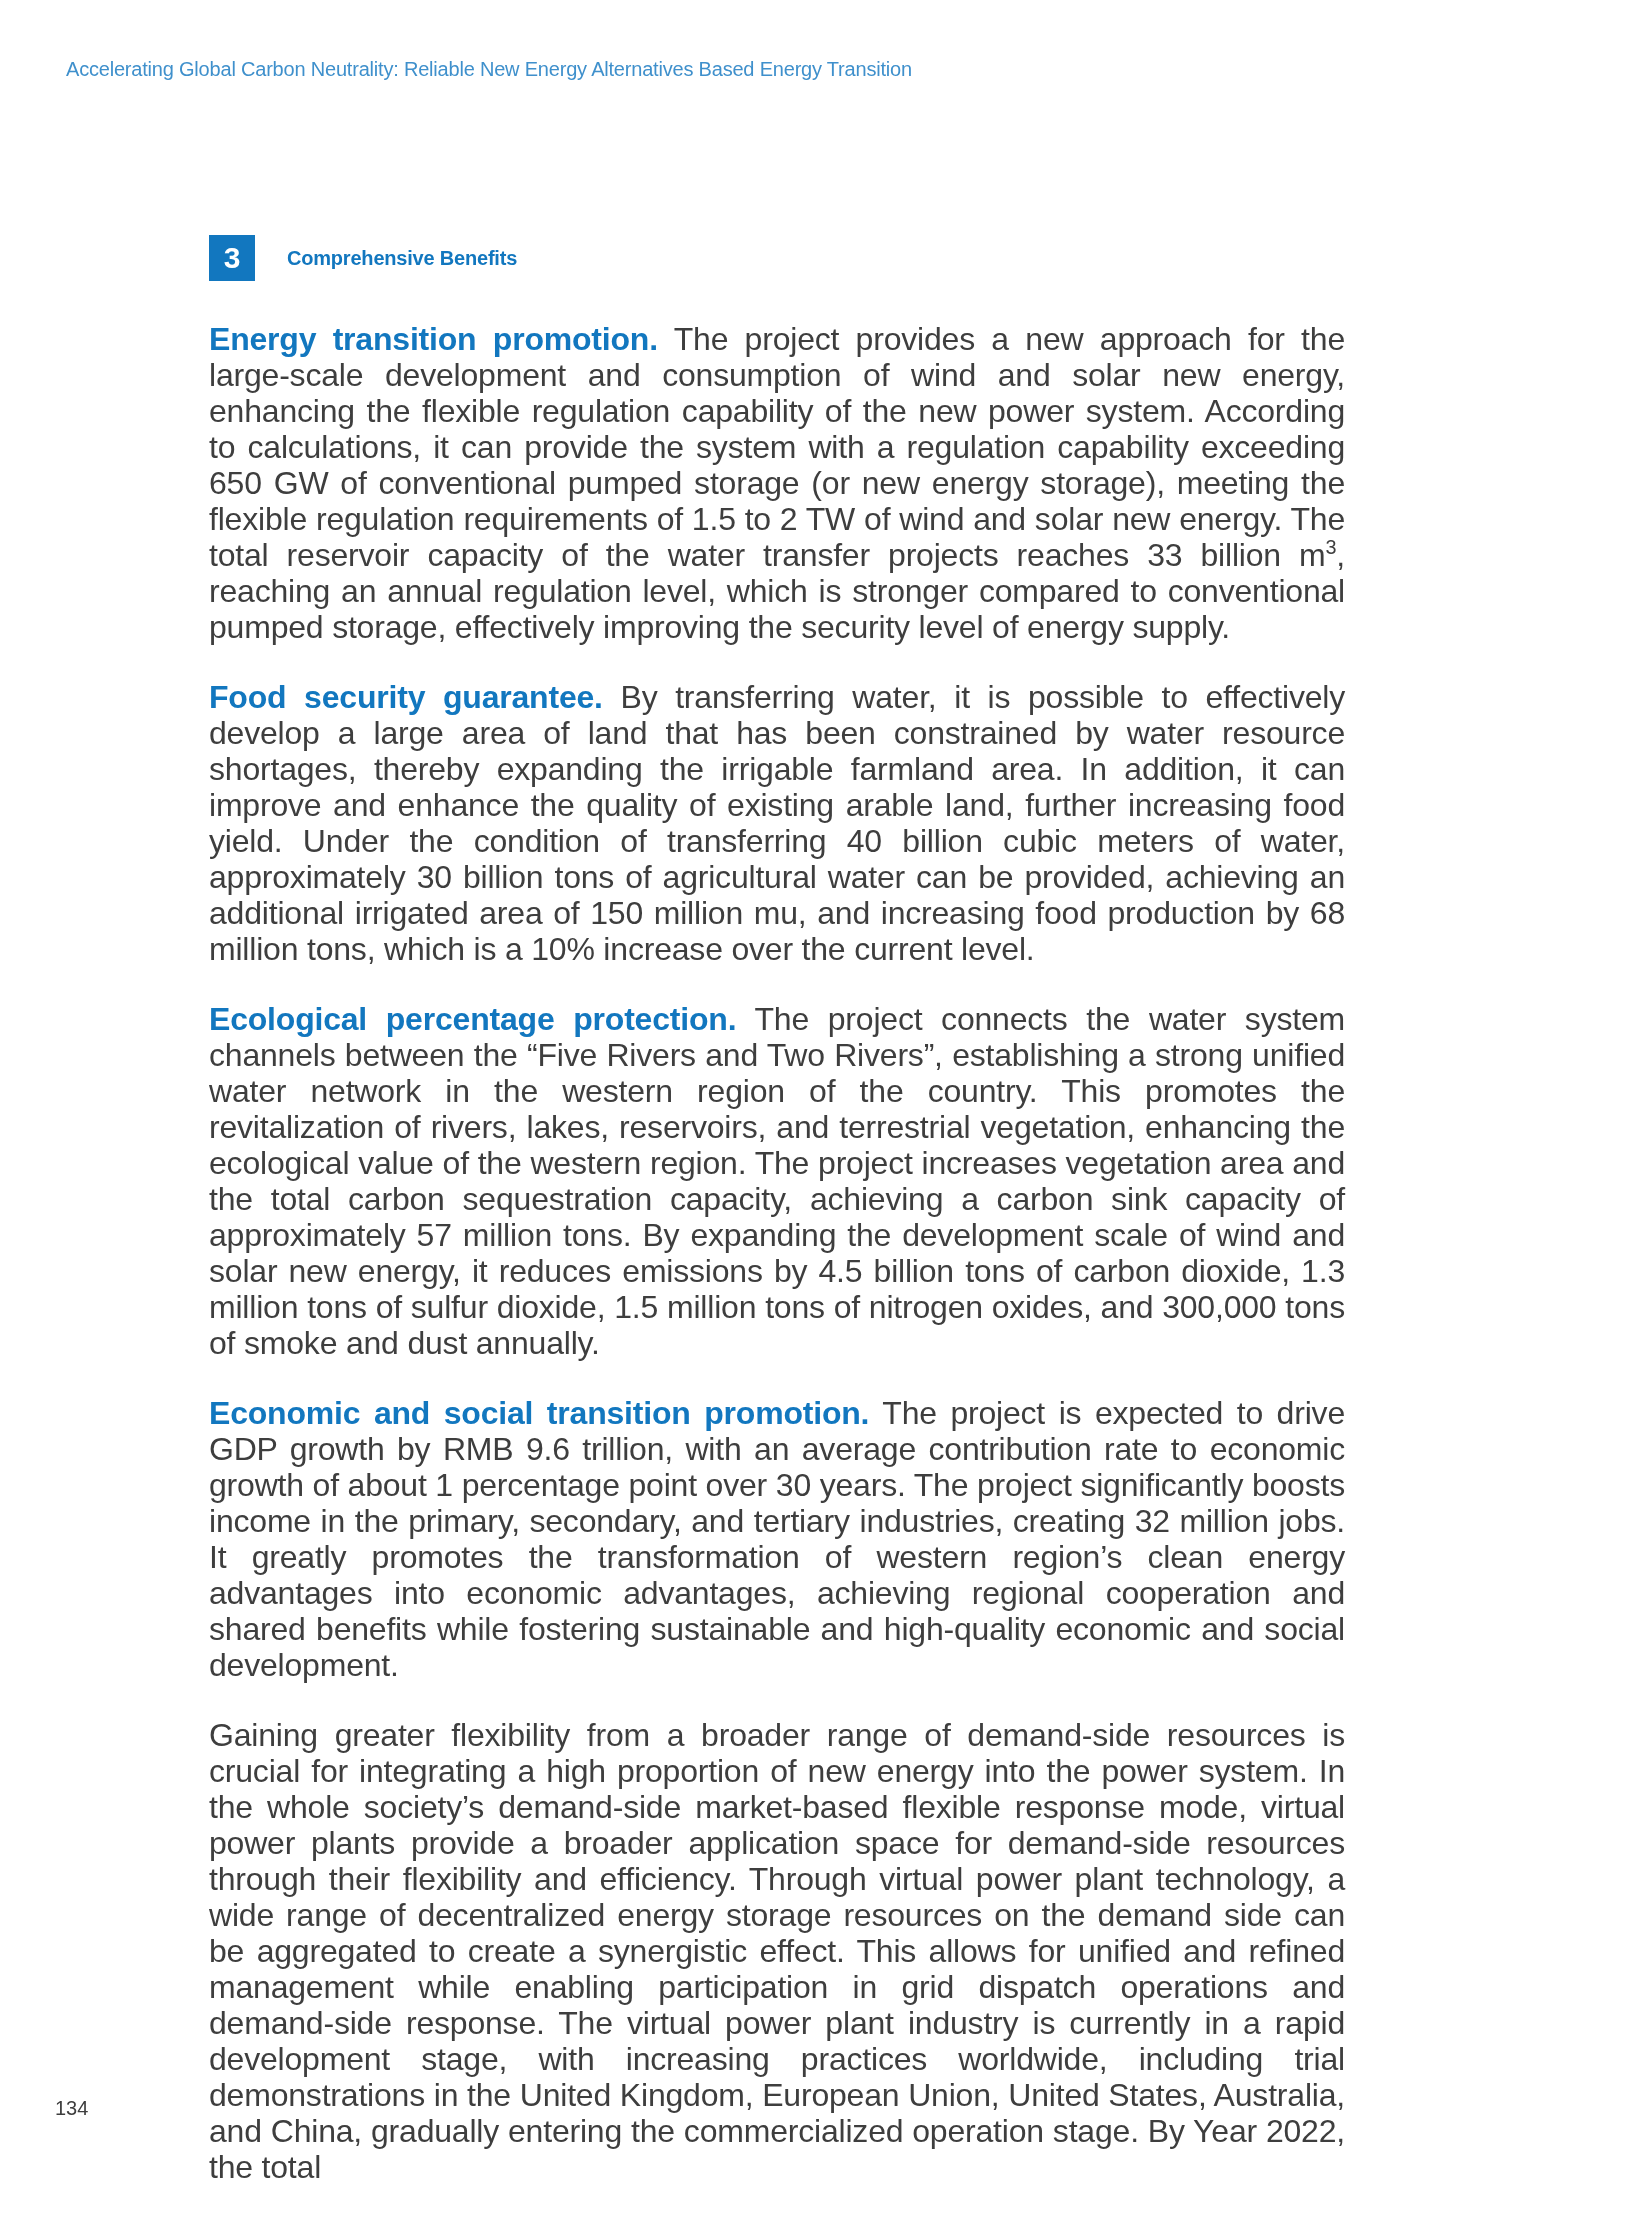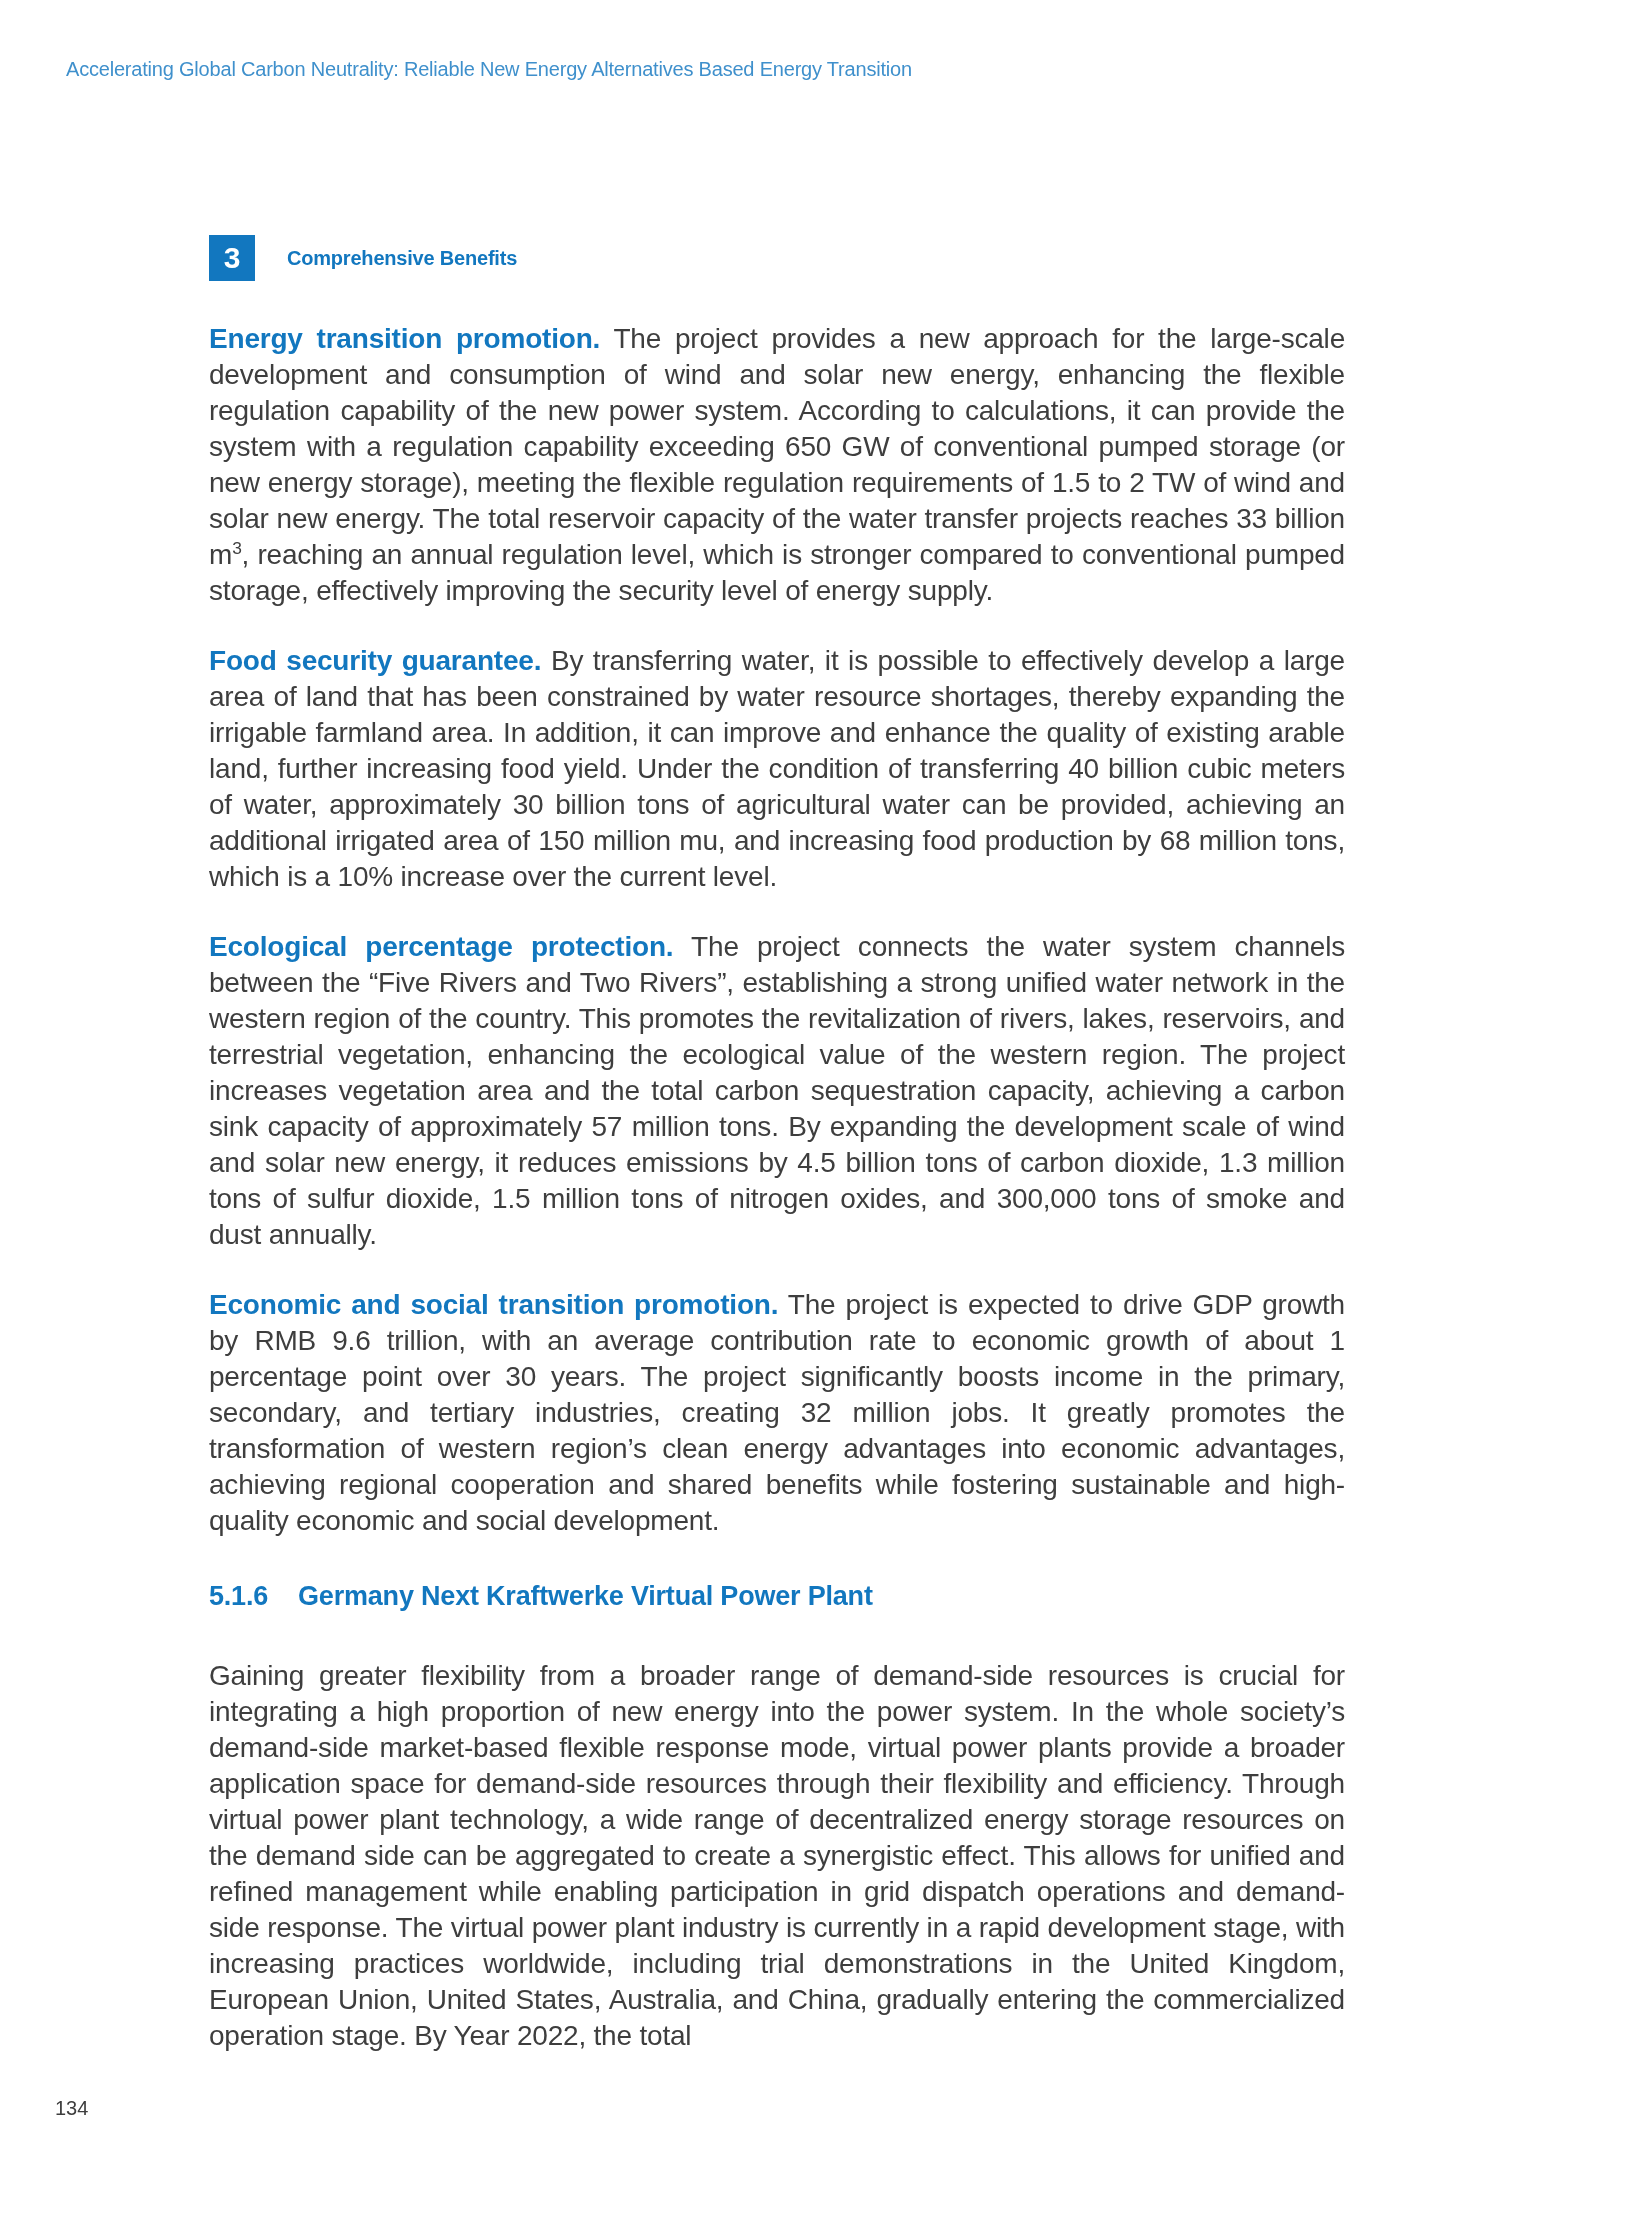--- a/index.html
+++ b/index.html
@@ -44,21 +44,21 @@
     flex:0 0 auto;
   }
   .section-title{
     color:var(--accent-blue);
     font-size:20px;font-weight:bold;
     margin-left:32px;
     letter-spacing:-0.2px;
   }
   .para{
     margin:0 0 34px 0;
-    font-size:28px;
+    font-size:32px;
     line-height:36px;
     text-align:justify;
     letter-spacing:-0.2px;
     color:var(--body-text);
   }
   .para.first{margin-top:40px;}
   .lead{
     color:var(--accent-blue);
     font-weight:bold;
   }
@@ -107,23 +107,20 @@
   <p class="para">
     <span class="lead">Ecological percentage protection.</span>
     <span>The project connects the water system channels between the “Five Rivers and Two Rivers”, establishing a strong unified water network in the western region of the country. This promotes the revitalization of rivers, lakes, reservoirs, and terrestrial vegetation, enhancing the ecological value of the western region. The project increases vegetation area and the total carbon sequestration capacity, achieving a carbon sink capacity of approximately 57 million tons. By expanding the development scale of wind and solar new energy, it reduces emissions by 4.5 billion tons of carbon dioxide, 1.3 million tons of sulfur dioxide, 1.5 million tons of nitrogen oxides, and 300,000 tons of smoke and dust annually.</span>
   </p>
 
   <p class="para">
     <span class="lead">Economic and social transition promotion.</span>
     <span>The project is expected to drive GDP growth by RMB 9.6 trillion, with an average contribution rate to economic growth of about 1 percentage point over 30 years. The project significantly boosts income in the primary, secondary, and tertiary industries, creating 32 million jobs. It greatly promotes the transformation of western region’s clean energy advantages into economic advantages, achieving regional cooperation and shared benefits while fostering sustainable and high-quality economic and social development.</span>
   </p>
 
-  <h2 class="subsection-heading">
-    <span class="subsection-num">5.1.6</span><span>Germany Next Kraftwerke Virtual Power Plant</span>
-  </h2>
 
   <p class="para">
     <span>Gaining greater flexibility from a broader range of demand-side resources is crucial for integrating a high proportion of new energy into the power system. In the whole society’s demand-side market-based flexible response mode, virtual power plants provide a broader application space for demand-side resources through their flexibility and efficiency. Through virtual power plant technology, a wide range of decentralized energy storage resources on the demand side can be aggregated to create a synergistic effect. This allows for unified and refined management while enabling participation in grid dispatch operations and demand-side response. The virtual power plant industry is currently in a rapid development stage, with increasing practices worldwide, including trial demonstrations in the United Kingdom, European Union, United States, Australia, and China, gradually entering the commercialized operation stage. By Year 2022, the total</span>
   </p>
 
 </div>
 
 <div class="page-number">134</div>
 
 

